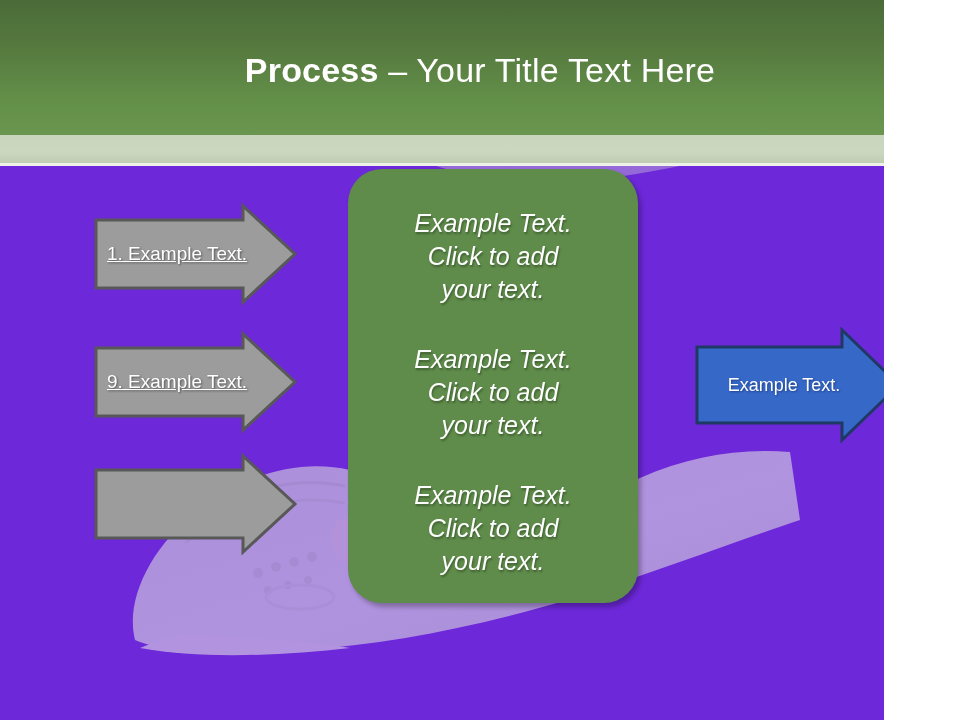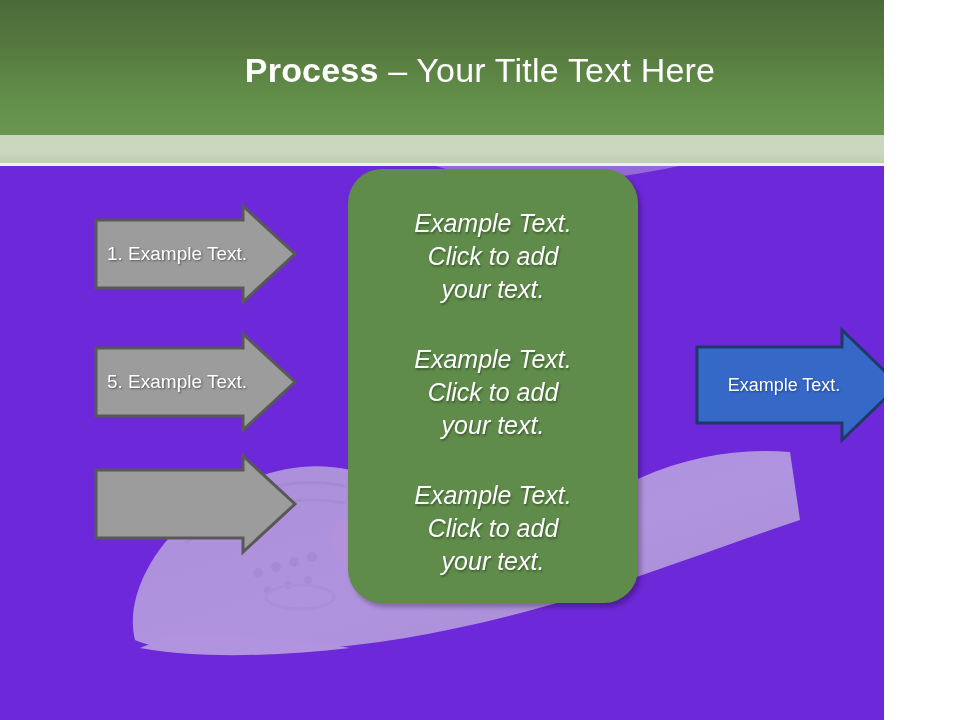--- a/index.html
+++ b/index.html
@@ -74,20 +74,21 @@
     top: 0;
     width: 160px;
     height: 102px;
     display: flex;
     align-items: center;
     justify-content: flex-start;
     color: #ffffff;
     font-size: 19px;
     white-space: nowrap;
     text-shadow: 1px 1px 2px rgba(60,60,60,0.75);
+    text-decoration: underline;
   }
 
   
   .blue-arrow {
     position: absolute;
     left: 694px;
     top: 327px;
     width: 208px;
     height: 116px;
   }
@@ -202,21 +203,21 @@
     <svg width="205" height="102" viewBox="0 0 205 102" xmlns="http://www.w3.org/2000/svg">
       <path d="M3 17 L150 17 L150 3 L202 51 L150 99 L150 85 L3 85 Z" fill="#9c9c9c" stroke="#585858" stroke-width="3" stroke-linejoin="miter"></path>
     </svg>
     <div class="arrow-label">1. Example Text.</div>
   </div>
 
   <div class="gray-arrow" style="left:93px; top:331px;">
     <svg width="205" height="102" viewBox="0 0 205 102" xmlns="http://www.w3.org/2000/svg">
       <path d="M3 17 L150 17 L150 3 L202 51 L150 99 L150 85 L3 85 Z" fill="#9c9c9c" stroke="#585858" stroke-width="3" stroke-linejoin="miter"></path>
     </svg>
-    <div class="arrow-label">5. Example Text.</div>
+    <div class="arrow-label">9. Example Text.</div>
   </div>
 
   <div class="gray-arrow" style="left:93px; top:453px;">
     <svg width="205" height="102" viewBox="0 0 205 102" xmlns="http://www.w3.org/2000/svg">
       <path d="M3 17 L150 17 L150 3 L202 51 L150 99 L150 85 L3 85 Z" fill="#9c9c9c" stroke="#585858" stroke-width="3" stroke-linejoin="miter"></path>
     </svg>
   </div>
 
   <div class="green-panel">
     <div class="panel-block">Example Text.

